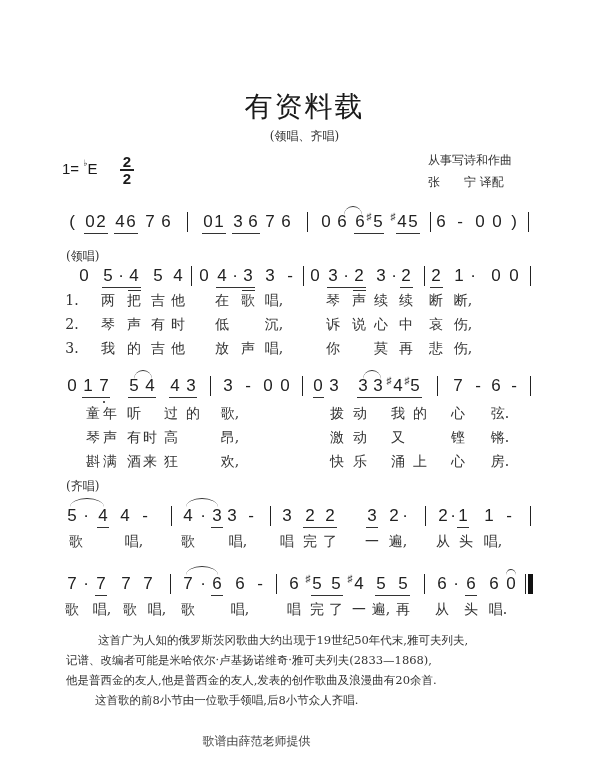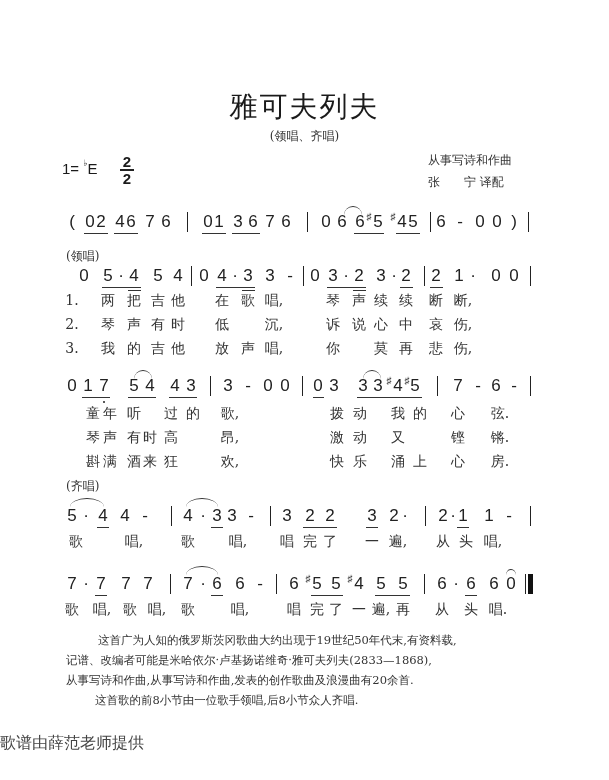--- a/index.html
+++ b/index.html
@@ -21,27 +21,27 @@
   .ul { position: absolute; height: 0; border-top: 1px solid #333; }
   .ul2 { position: absolute; height: 0; border-top: 1px solid #333; }
   .bar { position: absolute; width: 0; border-left: 1.5px solid #222; height: 20px; top: 0; }
   .endbar { position: absolute; width: 5px; background: #111; height: 20px; top: 0; }
   .tie { position: absolute; height: 8px; border-top: 1.3px solid #333; border-radius: 50% 50% 0 0 / 100% 100% 0 0; }
   .dotbelow { position: absolute; width: 2px; height: 2px; background: #222; border-radius: 50%; }
   .section-label { font-family: "DejaVu Serif", serif; font-size: 12px; color: #333; }
   .lyric { font-family: "DejaVu Serif", serif; font-size: 14px; color: #333; }
   .lyric .c { position: absolute; transform: translateX(-50%); }
   .note-text { left: 72px; font-family: "DejaVu Serif", serif; font-size: 11.5px; color: #333; line-height: 20px; }
-  .footer { left: 0; width: 513px; top: 733px; text-align: left;
-            font-family: "DejaVu Serif", serif; font-size: 16px; color: #444; }
+  .footer { left: 0; width: 513px; top: 733px; text-align: center;
+            font-family: "DejaVu Serif", serif; font-size: 12px; color: #444; }
 </style>
 </head>
 <body>
 
-<div class="abs title">雅可夫列夫</div>
+<div class="abs title">有资料载</div>
 <div class="abs subtitle">(领唱、齐唱)</div>
 
 <div class="abs key">
   <span>1=</span>
   <sup>♭</sup><span>E</span>
 </div>
 <div class="abs timesig">
   <div class="num">2</div>
   <div>2</div>
 </div>
@@ -353,18 +353,18 @@
   <span class="c" style="left:317px">完</span>
   <span class="c" style="left:336px">了</span>
   <span class="c" style="left:359px">一</span>
   <span class="c" style="left:381px">遍,</span>
   <span class="c" style="left:403px">再</span>
   <span class="c" style="left:442px">从</span>
   <span class="c" style="left:471px">头</span>
   <span class="c" style="left:498px">唱.</span>
 </div>
 
-<div class="abs note-text" style="top:630px;left:98px;">这首广为人知的俄罗斯茨冈歌曲大约出现于19世纪50年代末,有资料载,</div>
+<div class="abs note-text" style="top:630px;left:98px;">这首广为人知的俄罗斯茨冈歌曲大约出现于19世纪50年代末,雅可夫列夫,</div>
 <div class="abs note-text" style="top:650px;left:66px;">记谱、改编者可能是米哈依尔·卢基扬诺维奇·雅可夫列夫(2833—1868),</div>
-<div class="abs note-text" style="top:670px;left:66px;">从事写诗和作曲,从事写诗和作曲,发表的创作歌曲及浪漫曲有20余首.</div>
+<div class="abs note-text" style="top:670px;left:66px;">他是普西金的友人,他是普西金的友人,发表的创作歌曲及浪漫曲有20余首.</div>
 <div class="abs note-text" style="top:690px;left:95px;">这首歌的前8小节由一位歌手领唱,后8小节众人齐唱.</div>
 
 <div class="abs footer">歌谱由薛范老师提供</div>
 
 </body></html>

